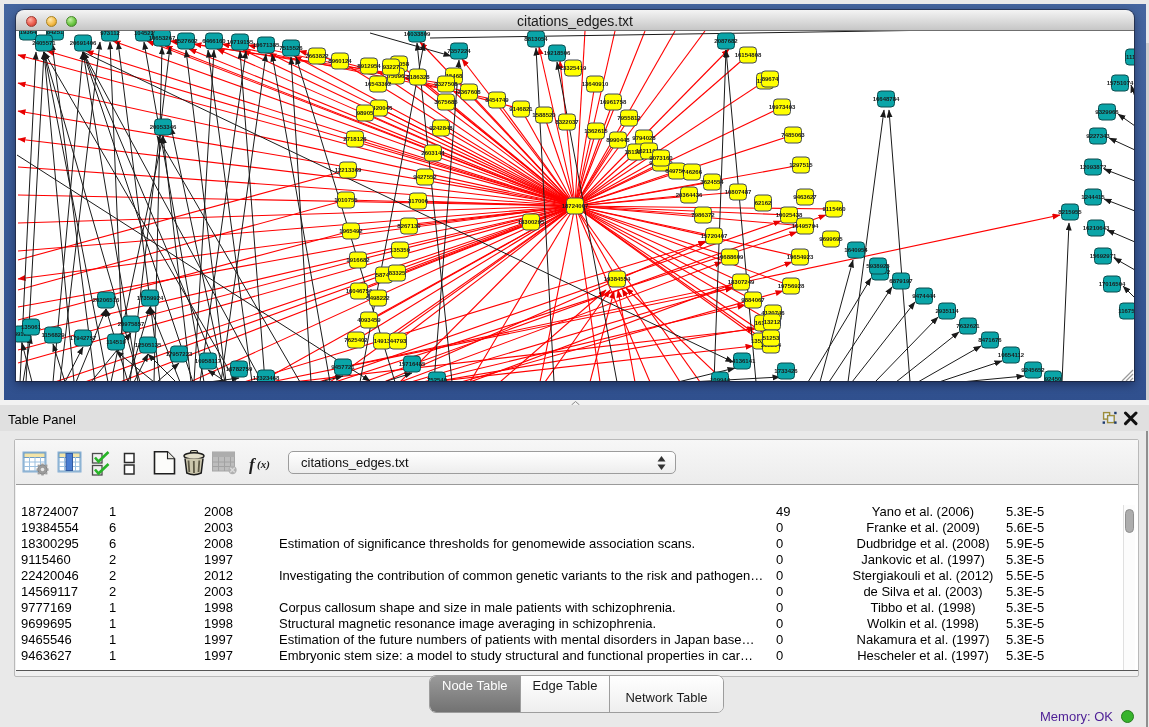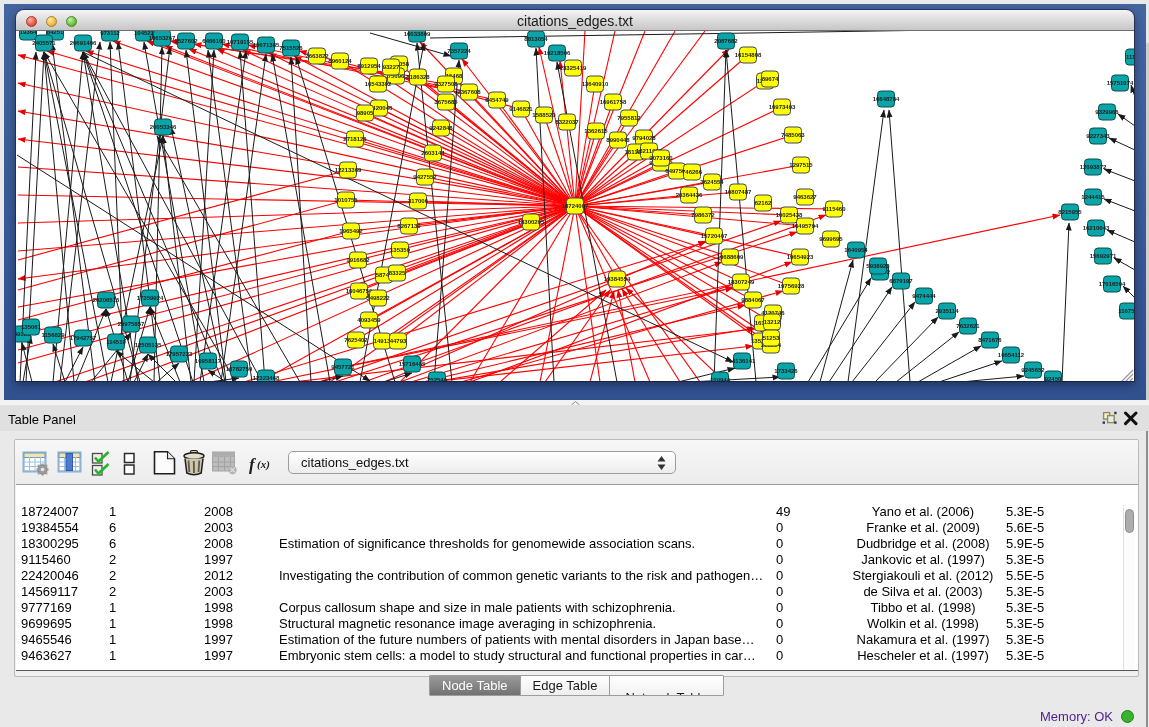--- a/index.html
+++ b/index.html
@@ -26,21 +26,21 @@
 .hcell.c { text-align:center; }
 .hcell.l { padding-left:4px; }
 .hg { background:#e4ecf1; border-left:1px solid #6f6f6f; }
 .hb { background:#c9e0ef; }
 .tbody { position:absolute; left:0; top:19px; width:1122px; height:166px; background:#fff; overflow:hidden; }
 .trow { position:absolute; left:0; width:1122px; height:16px; }
 .td { position:absolute; top:0; font-size:13px; line-height:16px; color:#000; white-space:nowrap; overflow:hidden; }
 .tdc { text-align:center; }
 .sbar { position:absolute; right:3px; top:20px; width:12px; height:165px; background:#fcfcfc; border-left:1px solid #e0e0e0; }
 .thumb { position:absolute; left:1px; top:4px; width:9px; height:24px; background:#adadad; border:1px solid #8f8f8f; border-radius:5px; }
-.tabs { position:absolute; left:429px; top:675px; height:21px; display:flex; border:1px solid #9d9d9d; border-radius:1px; overflow:hidden; background:#fff; }
+.tabs { position:absolute; left:429px; top:675px; height:38px; display:flex; border:1px solid #9d9d9d; border-radius:7px; overflow:hidden; background:#fff; }
 .tab { font-size:13px; line-height:19px; padding:0 12px; color:#1a1a1a; background:linear-gradient(#ffffff,#eeeeee); border-right:1px solid #9d9d9d; }
 .tab.sel { background:linear-gradient(#9a9a9a,#727272); color:#fff; }
 .tab:last-child { border-right:none; padding:12px 15px; }
 .status { position:absolute; left:0; top:700px; width:1149px; height:27px; }
 .status .txt { position:absolute; right:36px; top:9px; font-size:13px; color:#4c1d95; }
 .status .dot { position:absolute; right:15px; top:9.5px; width:13px; height:13px; border-radius:50%; background:#37b42c; border:1px solid #267c1e; }
 .ticon { position:absolute; top:411px; }
 </style></head>
 <body>
 <div class="desktop"></div>
@@ -1001,21 +1001,21 @@
           <span class="td" style="left:188px">1997</span>
           <span class="td" style="left:263px;width:492px">Estimation of the future numbers of patients with mental disorders in Japan base…</span>
           <span class="td" style="left:760px">0</span>
           <span class="td tdc" style="left:829px;width:156px">Nakamura et al. (1997)</span>
           <span class="td" style="left:990px">5.3E-5</span>
         </div>
         <div class="trow" style="top:144px">
           <span class="td" style="left:5px">9463627</span>
           <span class="td" style="left:93px">1</span>
           <span class="td" style="left:188px">1997</span>
-          <span class="td" style="left:263px;width:492px">Embryonic stem cells: a model to study structural and functional properties in car…</span>
+          <span class="td" style="left:263px;width:492px">Embryonic stem size: a model to study structural and functional properties in car…</span>
           <span class="td" style="left:760px">0</span>
           <span class="td tdc" style="left:829px;width:156px">Hescheler et al. (1997)</span>
           <span class="td" style="left:990px">5.3E-5</span>
         </div>
       </div>
     <div class="sbar">
         <div class="thumb"></div>
       </div>
   </div>
 </div>

